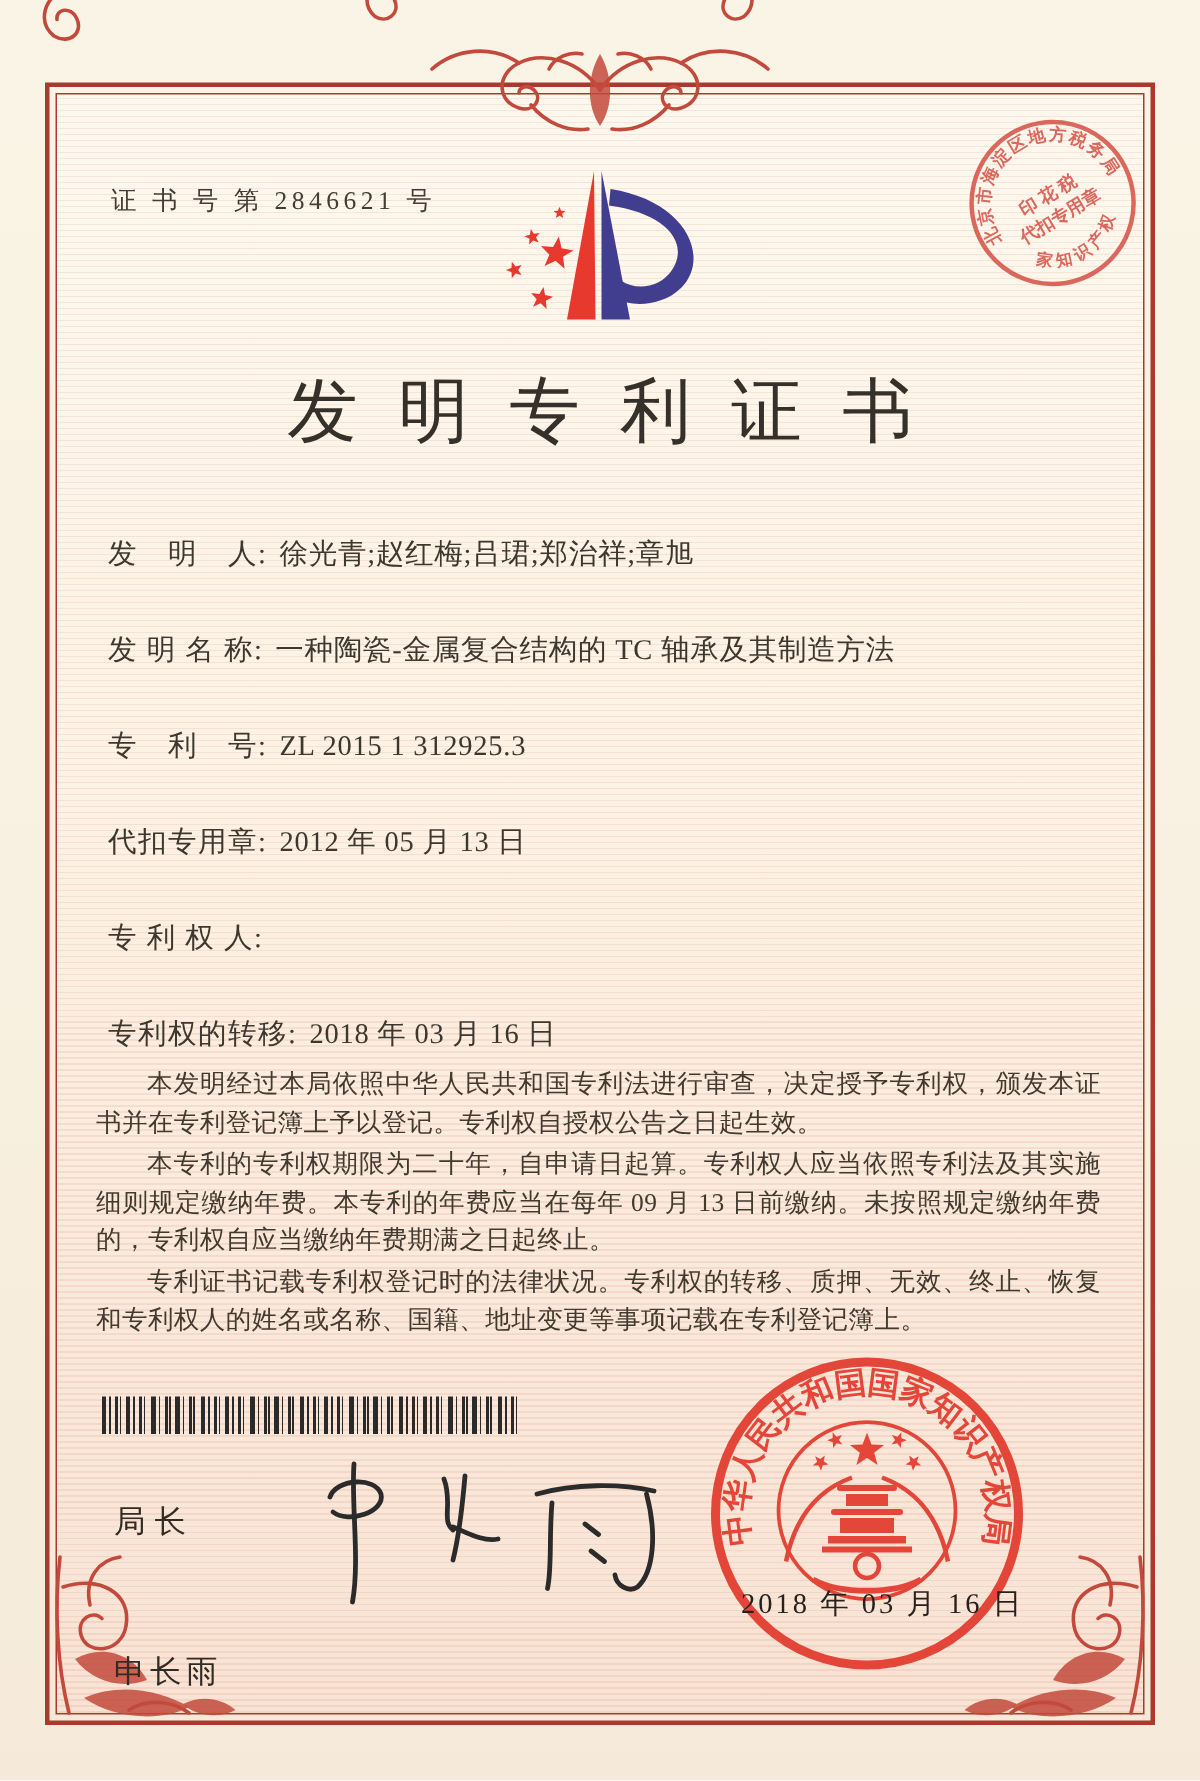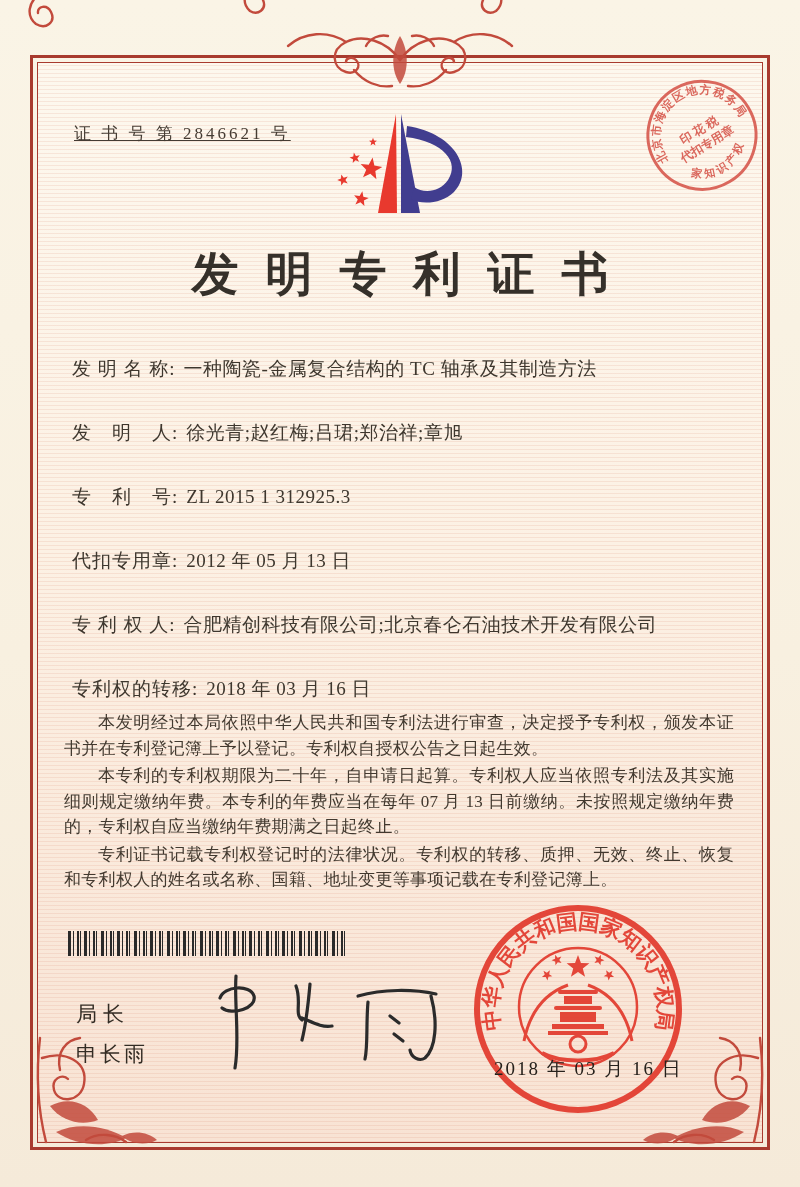--- a/index.html
+++ b/index.html
@@ -25,29 +25,29 @@
   .ornament-stroke{fill:none;stroke:var(--ornament-red);stroke-width:2.4;stroke-linecap:round;}
   .ornament-fill{fill:var(--ornament-red);opacity:.85;}
   .top-ornament{left:270px;top:16px;}
   .frag-1{left:20px;top:-6px;}
   .frag-2{left:236px;top:-14px;}
   .frag-3{left:476px;top:-14px;}
   .corner-left{left:26px;bottom:30px;}
   .corner-right{right:26px;bottom:30px;transform:scaleX(-1);}
   
   .cert-number{position:absolute;left:74px;top:122px;font-size:17px;letter-spacing:3px;
-    color:#453c33;z-index:3;text-decoration:underline;}
+    color:#453c33;z-index:3;}
   .logo{position:absolute;left:318px;top:80px;z-index:3;}
   .logo-red{fill:var(--logo-red);}
   .logo-blue{fill:var(--logo-blue);}
   .tax-stamp{position:absolute;left:644px;top:76px;z-index:4;transform:rotate(-31deg);opacity:.88;}
   .stamp-stroke{fill:none;stroke:var(--stamp-red);}
   .stamp-text{fill:var(--stamp-red);font-family:"Liberation Serif",serif;font-weight:bold;}
   .title{position:absolute;left:0;right:0;top:243px;text-align:center;
-    font-size:47px;font-weight:bold;letter-spacing:27px;text-indent:27px;
+    font-size:47px;font-weight:normal;letter-spacing:27px;text-indent:27px;
     color:#35302a;z-index:3;}
   
   .fields{position:absolute;left:72px;top:356px;right:52px;z-index:3;}
   .field-row{display:flex;align-items:baseline;height:64px;font-size:19px;color:#3e372e;}
   .field-label{white-space:pre;letter-spacing:1px;flex:none;}
   .field-value{margin-left:8px;letter-spacing:.5px;}
   
   .body-text{position:absolute;left:64px;right:66px;top:710px;z-index:3;
     font-size:17px;line-height:1.5;color:#42392f;text-align:justify;}
   .body-text p{margin:0 0 2px 0;text-indent:2em;letter-spacing:.3px;}
@@ -57,21 +57,21 @@
       #2a2a2a 0 3px, transparent 3px 5px,
       #2a2a2a 5px 6px, transparent 6px 9px,
       #2a2a2a 9px 11px, transparent 11px 12px,
       #2a2a2a 12px 13px, transparent 13px 16px,
       #2a2a2a 16px 19px, transparent 19px 21px,
       #2a2a2a 21px 22px, transparent 22px 25px,
       #2a2a2a 25px 27px, transparent 27px 28px,
       #2a2a2a 28px 29px, transparent 29px 33px);}
   .signer-title{position:absolute;left:76px;top:1000px;font-size:21px;letter-spacing:6px;
     color:#332c24;z-index:3;}
-  .signer-name{position:absolute;left:76px;top:1040px;font-size:21px;letter-spacing:3px;
+  .signer-name{position:absolute;left:76px;top:1100px;font-size:21px;letter-spacing:3px;
     color:#332c24;z-index:3;}
   .signature{position:absolute;left:198px;top:962px;z-index:3;}
   .sig-stroke{fill:none;stroke:#2b2b2b;stroke-width:3.2;stroke-linecap:round;stroke-linejoin:round;}
   .seal{position:absolute;left:472px;top:903px;z-index:3;opacity:.93;}
   .seal-stroke{fill:none;stroke:var(--seal-red);}
   .seal-fill{fill:var(--seal-red);}
   .seal-text{fill:var(--seal-red);font-family:"Liberation Serif",serif;font-weight:bold;}
   .issue-date{position:absolute;left:494px;top:1056px;font-size:19px;letter-spacing:2px;
     color:#26211c;z-index:4;}
 </style>
@@ -174,48 +174,47 @@
       <text class="stamp-text" font-size="11">
         <textPath href="#taxBottom" startOffset="50%" text-anchor="middle" textLength="96">国家知识产权局</textPath>
       </text>
     </svg>
   </div>
 
   <div class="title">发明专利证书</div>
 
   <div class="fields">
     <div class="field-row">
+      <span class="field-label">发　明　人:</span>
+      <span class="field-value">徐光青;赵红梅;吕珺;郑治祥;章旭</span>
+    </div>
+    <div class="field-row">
       <span class="field-label">发 明 名 称:</span>
       <span class="field-value">一种陶瓷-金属复合结构的 TC 轴承及其制造方法</span>
     </div>
     <div class="field-row">
-      <span class="field-label">发　明　人:</span>
-      <span class="field-value">徐光青;赵红梅;吕珺;郑治祥;章旭</span>
-    </div>
-    <div class="field-row">
       <span class="field-label">专　利　号:</span>
       <span class="field-value">ZL 2015 1 312925.3</span>
     </div>
     <div class="field-row">
       <span class="field-label">代扣专用章:</span>
       <span class="field-value">2012 年 05 月 13 日</span>
     </div>
     <div class="field-row">
       <span class="field-label">专 利 权 人:</span>
-      <span class="field-value">合肥精创科技有限公司;北京春仑石油技术开发有限公司</span>
     </div>
     <div class="field-row">
       <span class="field-label">专利权的转移:</span>
       <span class="field-value">2018 年 03 月 16 日</span>
     </div>
   </div>
 
   <div class="body-text">
     <p>本发明经过本局依照中华人民共和国专利法进行审查，决定授予专利权，颁发本证书并在专利登记簿上予以登记。专利权自授权公告之日起生效。</p>
-    <p>本专利的专利权期限为二十年，自申请日起算。专利权人应当依照专利法及其实施细则规定缴纳年费。本专利的年费应当在每年 07 月 13 日前缴纳。未按照规定缴纳年费的，专利权自应当缴纳年费期满之日起终止。</p>
+    <p>本专利的专利权期限为二十年，自申请日起算。专利权人应当依照专利法及其实施细则规定缴纳年费。本专利的年费应当在每年 09 月 13 日前缴纳。未按照规定缴纳年费的，专利权自应当缴纳年费期满之日起终止。</p>
     <p>专利证书记载专利权登记时的法律状况。专利权的转移、质押、无效、终止、恢复和专利权人的姓名或名称、国籍、地址变更等事项记载在专利登记簿上。</p>
   </div>
 
   <div class="barcode"></div>
 
   <div class="signer-title">局长</div>
   <div class="signer-name">申长雨</div>
 
   <div class="signature">
     <svg width="270" height="115" viewBox="0 0 270 115">

